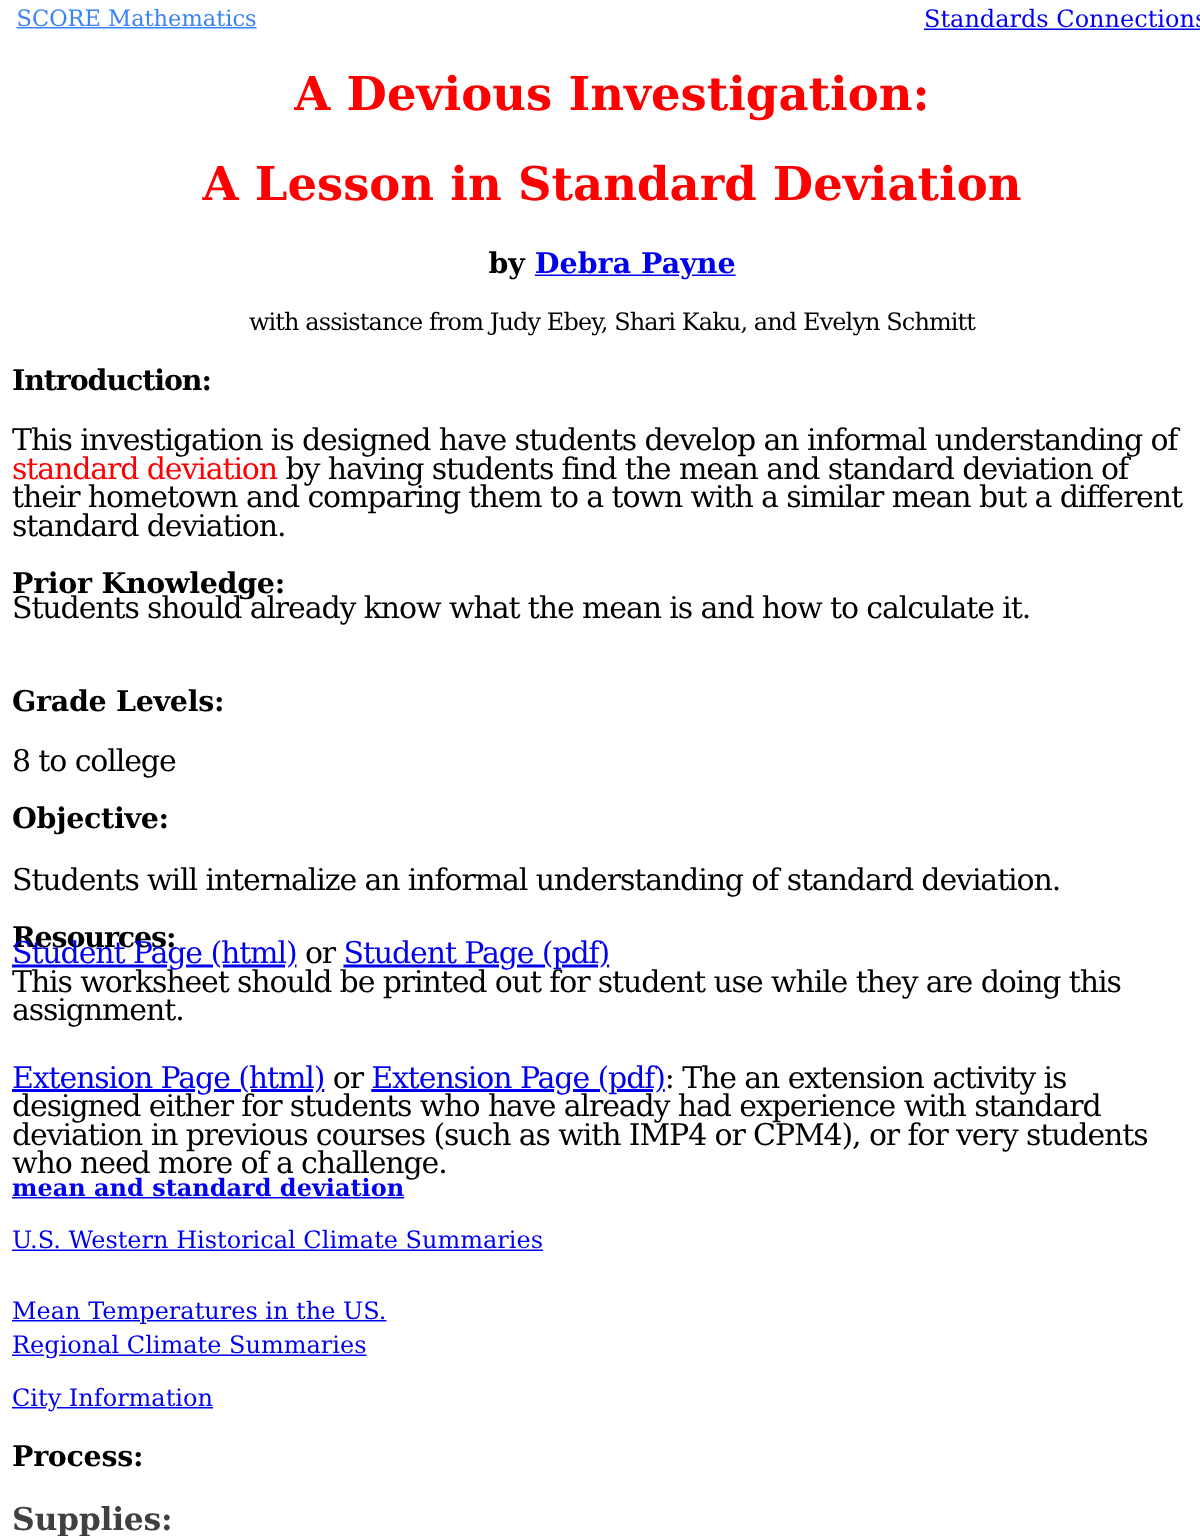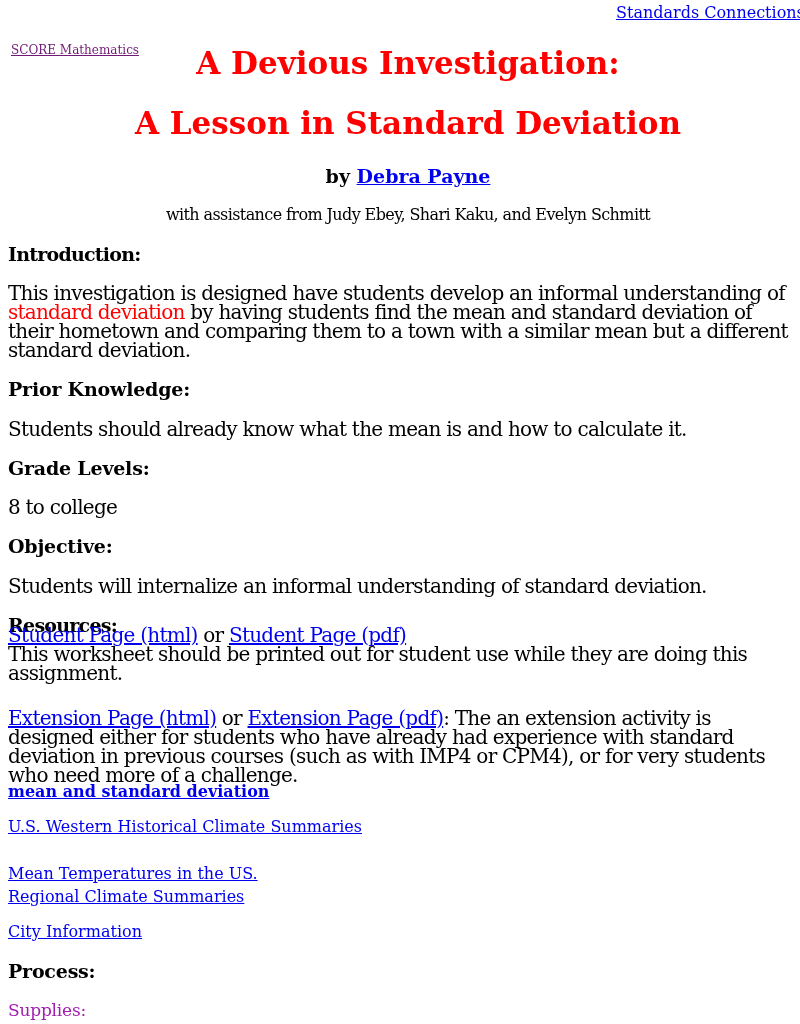--- a/index.html
+++ b/index.html
@@ -2,37 +2,37 @@
 <html><head>
 <meta charset="utf-8">
 <style>
   html, body { margin: 0; padding: 0; background: #ffffff; }
   body {
     width: 800px; height: 1024px; overflow: hidden; position: relative;
     font-family: "DejaVu Serif", serif; color: #000; font-size: 16px;
   }
   a { color: #0000ee; text-decoration: underline; }
   .topbar { position: absolute; top: 3px; left: 0; width: 800px; height: 20px; }
-  .top-left { position: absolute; left: 11px; top: 0; color: #701a75; font-size: 12px; margin-top: 40px; }
+  .top-left { position: absolute; left: 11px; top: 0; color: #3b82f6; font-size: 15px; }
   .top-right { position: absolute; left: 616px; top: 0; font-size: 16px; white-space: nowrap; }
   .title {
     position: absolute; left: 0; width: 816px; text-align: center;
     color: #ff0000; font-weight: bold; font-size: 31px; margin: 0; white-space: nowrap;
   }
   .title1 { top: 45px; }
   .title2 { top: 105px; }
   .byline { position: absolute; top: 165px; left: 0; width: 816px; text-align: center; font-weight: bold; font-size: 19px; }
   .byline a { color: #0000ee; }
   .assist { position: absolute; top: 205px; left: 0; width: 816px; text-align: center; font-size: 16px; letter-spacing: -0.6px; }
   .h { position: absolute; left: 8px; font-weight: bold; font-size: 19px; margin: 0; letter-spacing: -0.2px; }
   .cond { letter-spacing: -0.75px; }
   .p { position: absolute; left: 8px; width: 790px; font-size: 20px; line-height: 19px; margin: 0; }
   .red { color: #ff0000; }
   .link-item { position: absolute; left: 8px; font-size: 16px; }
-  .supplies { color: #a21caf; font-weight: normal; font-size: 17px; }
+  .supplies { color: #404040; font-weight: bold; font-size: 21px; }
 </style>
 </head>
 <body>
 
 <div class="topbar">
   <a class="top-left" href="#">SCORE Mathematics </a>
   <a class="top-right" href="#">Standards Connections</a>
 </div>
 
 <h1 class="title title1">A Devious Investigation:</h1>
@@ -40,21 +40,21 @@
 
 <div class="byline">
   <span>by </span><a href="#">Debra Payne</a>
 </div>
 <div class="assist">with assistance from Judy Ebey, Shari Kaku, and Evelyn Schmitt</div>
 
 <h2 class="h cond" style="top:243px;">Introduction:</h2>
 <p class="p cond" style="top:284px;"><span>This investigation is designed have students develop an informal understanding of </span><span class="red">standard deviation</span><span> by having students find the mean and standard deviation of their hometown and comparing them to a town with a similar mean but a different standard deviation.</span></p>
 
 <h2 class="h" style="top:378px;">Prior Knowledge:</h2>
-<p class="p cond" style="top:420px;">Students should already know what the mean is and how to calculate it.</p>
+<p class="p cond" style="top:396px;">Students should already know what the mean is and how to calculate it.</p>
 
 <h2 class="h" style="top:457px;">Grade Levels:</h2>
 <p class="p cond" style="top:498px;">8 to college</p>
 
 <h2 class="h" style="top:535px;">Objective:</h2>
 <p class="p cond" style="top:577px;">Students will internalize an informal understanding of standard deviation.</p>
 
 <h2 class="h cond" style="top:614px;">Resources:</h2>
 <p class="p cond" style="top:626px;"><a href="#">Student Page (html)</a><span> or </span><a href="#">Student Page (pdf)</a><br><span>This worksheet should be printed out for student use while they are doing this assignment.</span></p>
 

